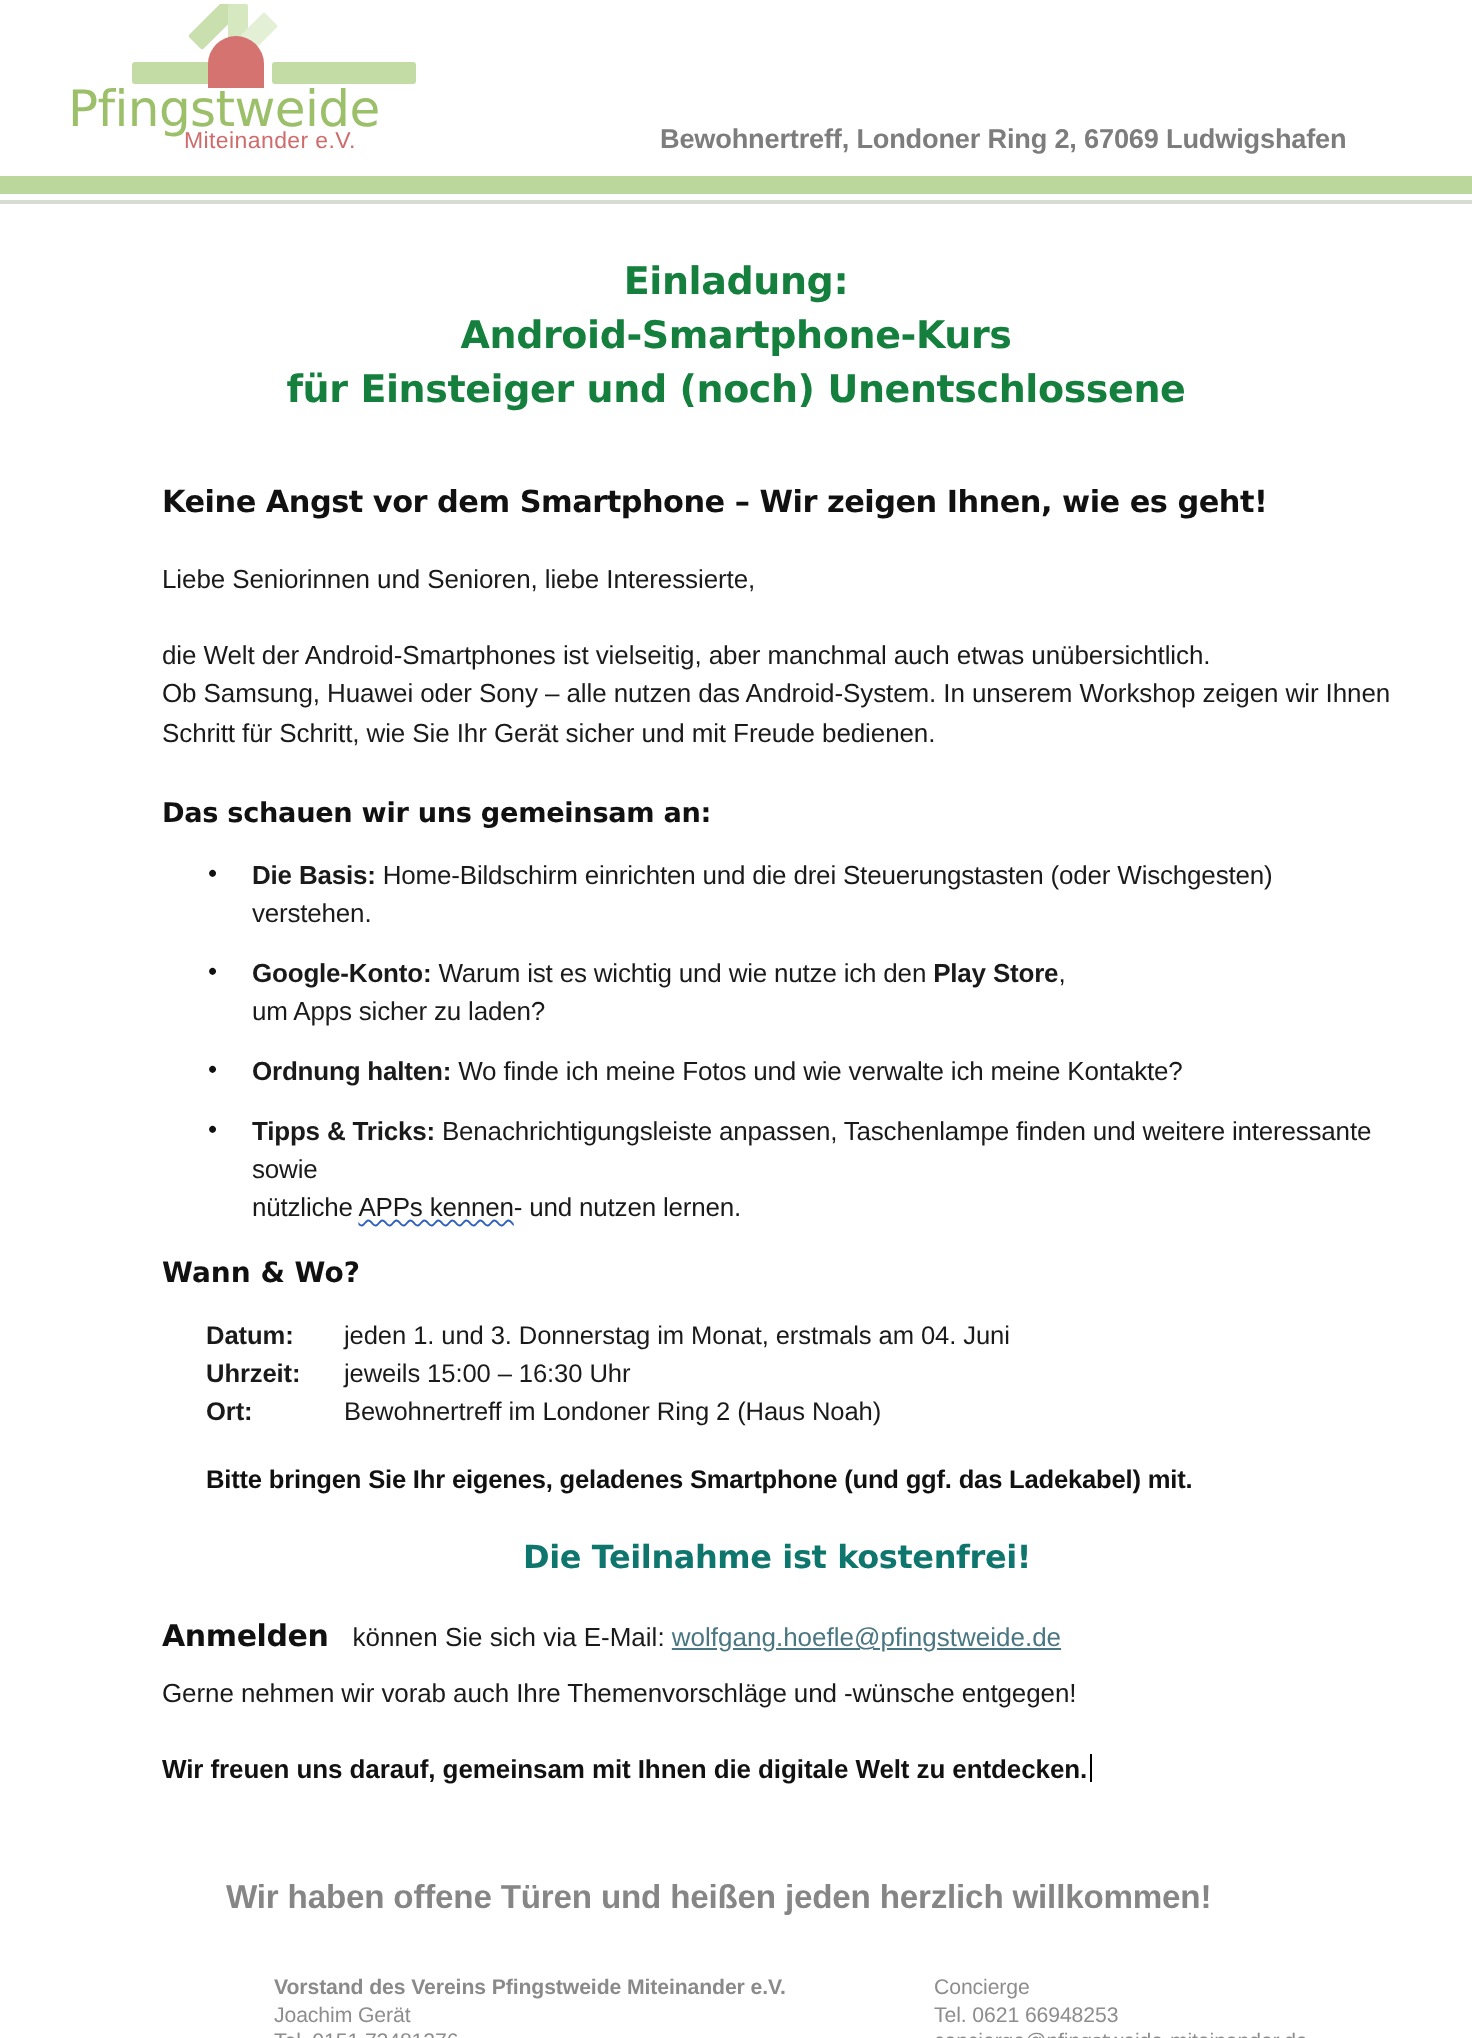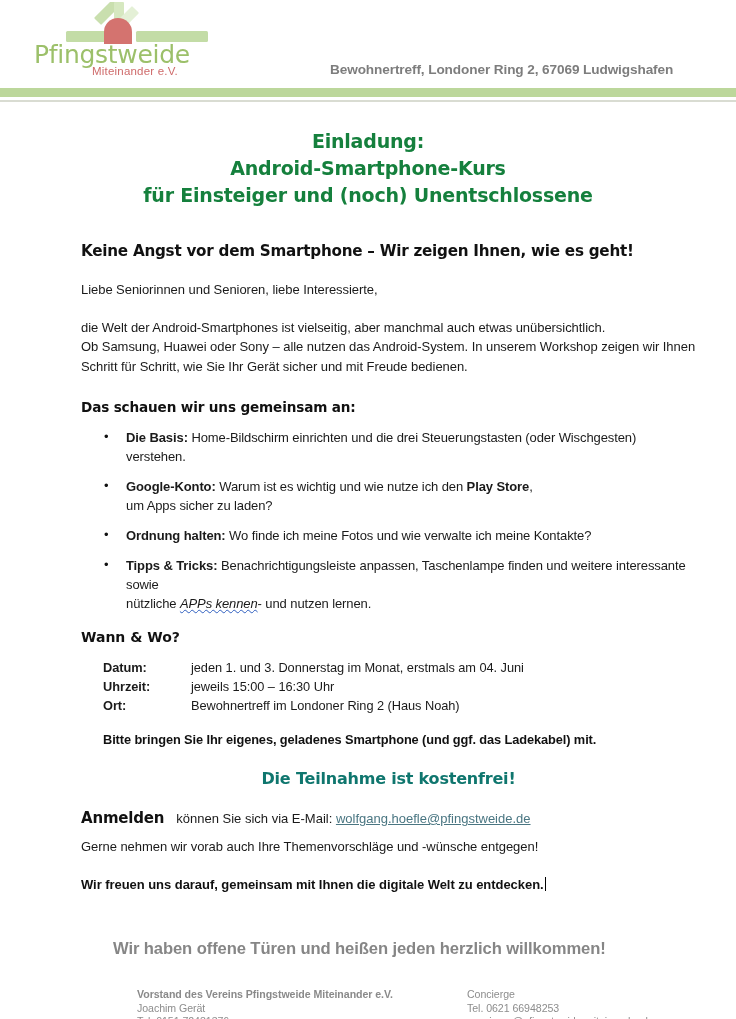--- a/index.html
+++ b/index.html
@@ -181,21 +181,20 @@
     top: -1px;
     font-size: 13px;
     color: #111;
   }
   ul.bullets li b { font-weight: bold; }
   .squiggle {
     text-decoration: underline;
     text-decoration-style: wavy;
     text-decoration-color: #2f5fbf;
     text-decoration-thickness: 1px;
-    font-style: italic;
   }
 
   .heading-wann {
     margin-top: 16px;
     font-family: "DejaVu Sans", sans-serif;
     font-size: 14px;
     font-weight: bold;
     color: #111111;
   }
 
@@ -207,21 +206,21 @@
   table.details td {
     font-size: 12.8px;
     line-height: 19px;
     color: #1a1a1a;
     padding: 0;
     vertical-align: top;
     letter-spacing: -0.05px;
   }
   table.details td.lbl {
     font-weight: bold;
-    width: 88px;
+    width: 69px;
     white-space: nowrap;
   }
 
   .bring-note {
     margin-top: 17px;
     margin-left: 22px;
     font-size: 12.8px;
     font-weight: bold;
     color: #111111;
     letter-spacing: -0.1px;

